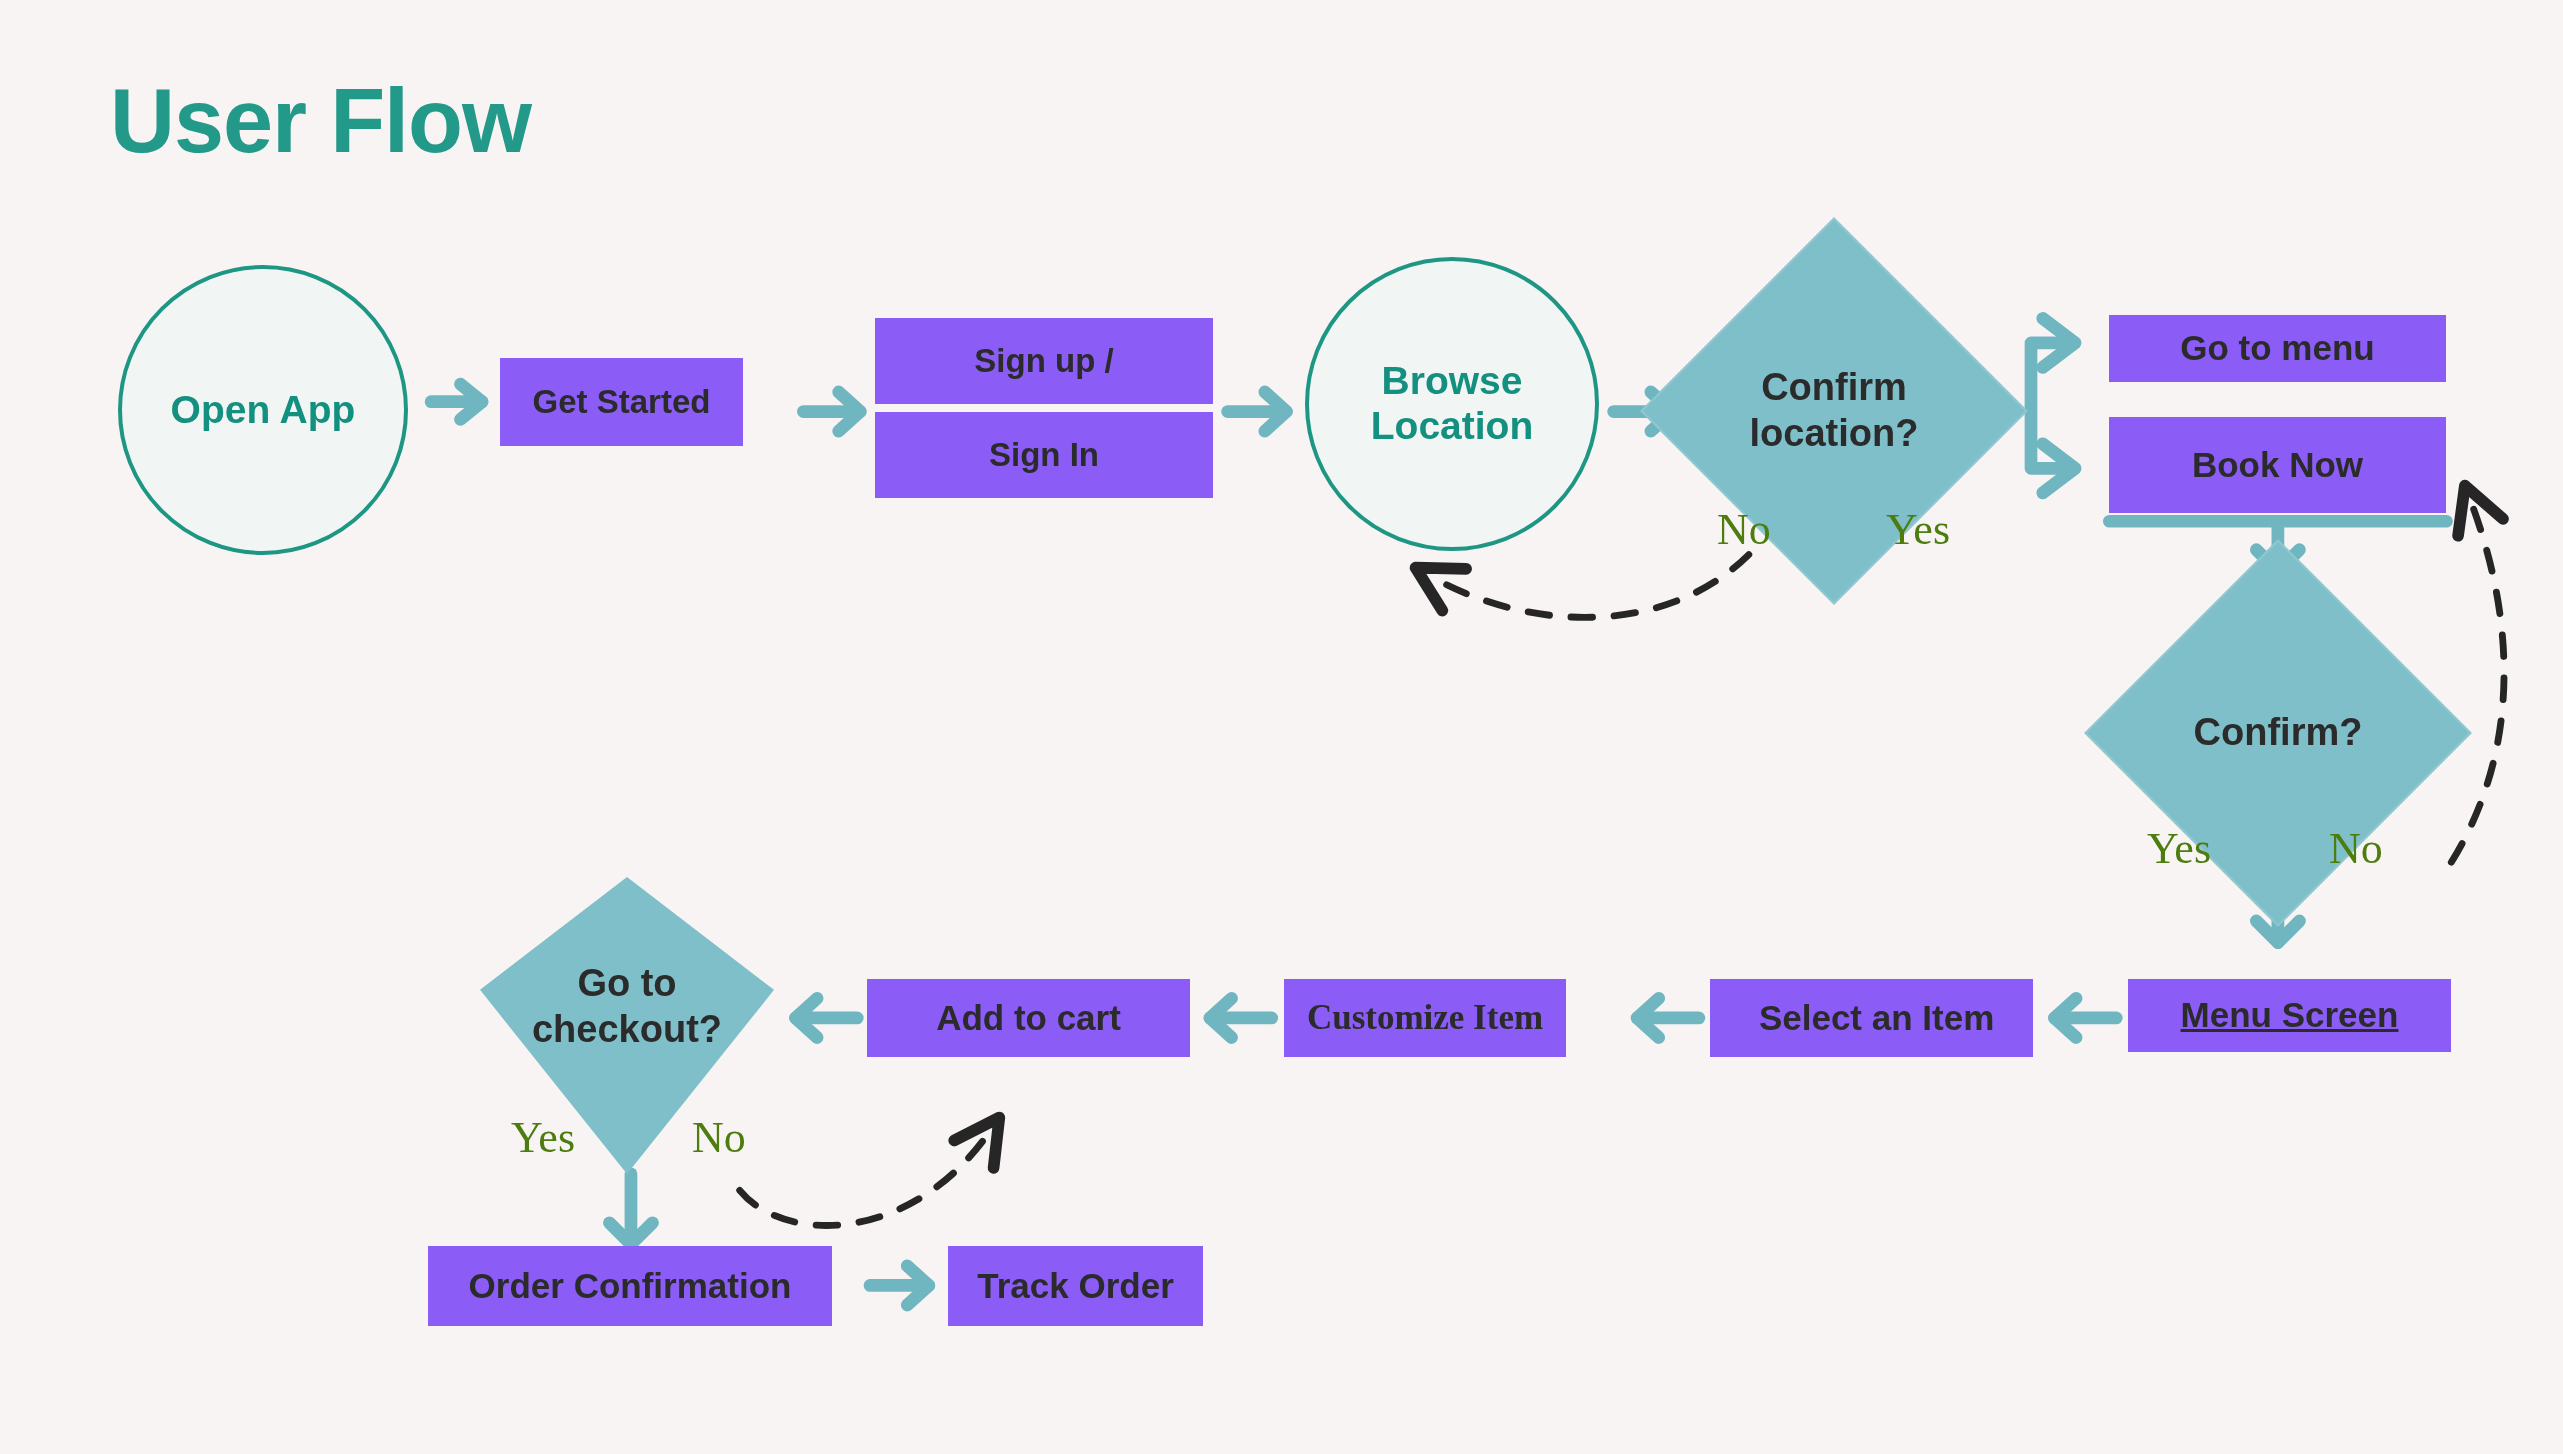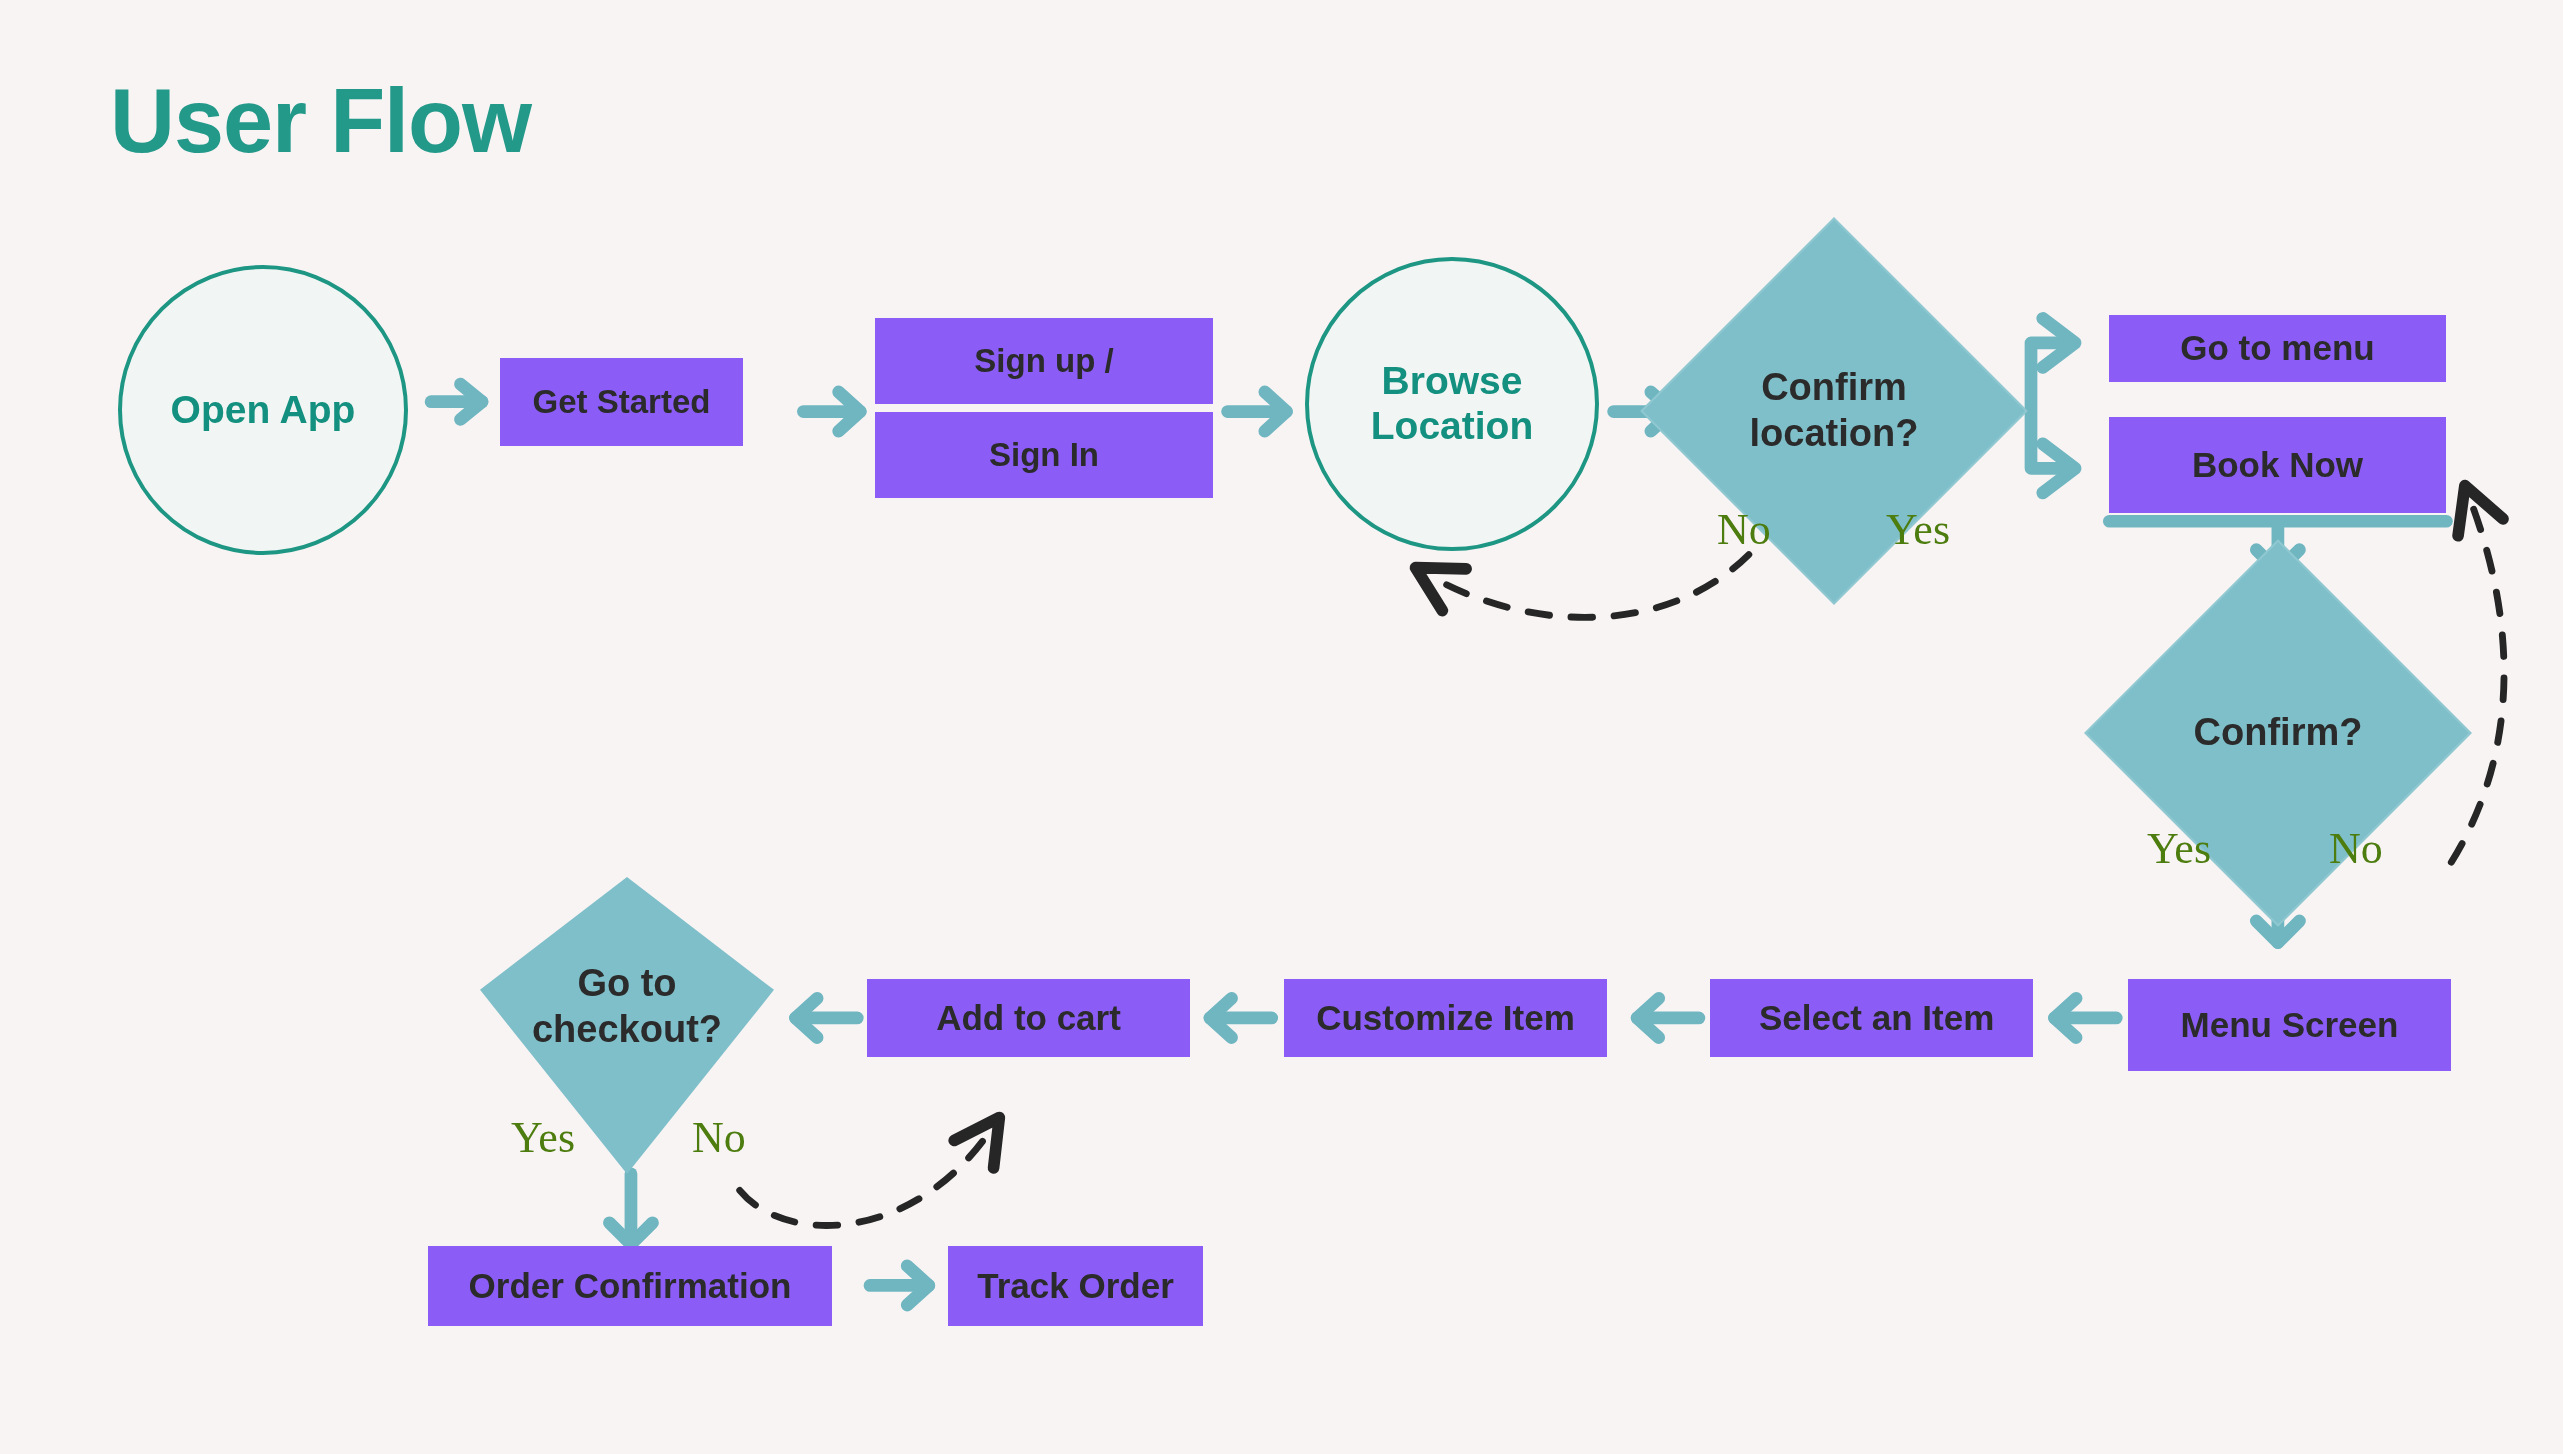--- a/index.html
+++ b/index.html
@@ -243,29 +243,29 @@
   </div>
 
   <div class="node diamond-node" style="left:2141px; top:596px; width:274px; height:274px;">
     <div class="diamond-shape"></div>
     <div class="diamond-label">Confirm?</div>
   </div>
 
   <div class="edge-label" style="left:2147px; top:823px;">Yes</div>
   <div class="edge-label" style="left:2329px; top:823px;">No</div>
 
-  <div class="node box-node big-text" style="left:2128px; top:979px; width:323px; height:92px;">
+  <div class="node box-node big-text" style="left:2128px; top:979px; width:323px; height:73px;text-decoration:underline;">
     <span>Menu Screen</span>
   </div>
 
   <div class="node box-node big-text" style="left:1710px; top:979px; width:323px; height:78px;padding-left:20px;">
     <span>Select an Item</span>
   </div>
 
-  <div class="node box-node big-text" style="left:1284px; top:979px; width:323px; height:78px;">
+  <div class="node box-node big-text" style="left:1284px; top:979px; width:282px; height:78px;font-family:Liberation Serif, serif;">
     <span>Customize Item</span>
   </div>
 
   <div class="node box-node big-text" style="left:867px; top:979px; width:323px; height:78px;">
     <span>Add to cart</span>
   </div>
 
   <div class="node diamond-node diamond-tall" style="left:480px; top:877px; width:294px; height:297px;">
     <div class="diamond-shape"></div>
     <div class="diamond-label" style="margin-top:-37px;">

